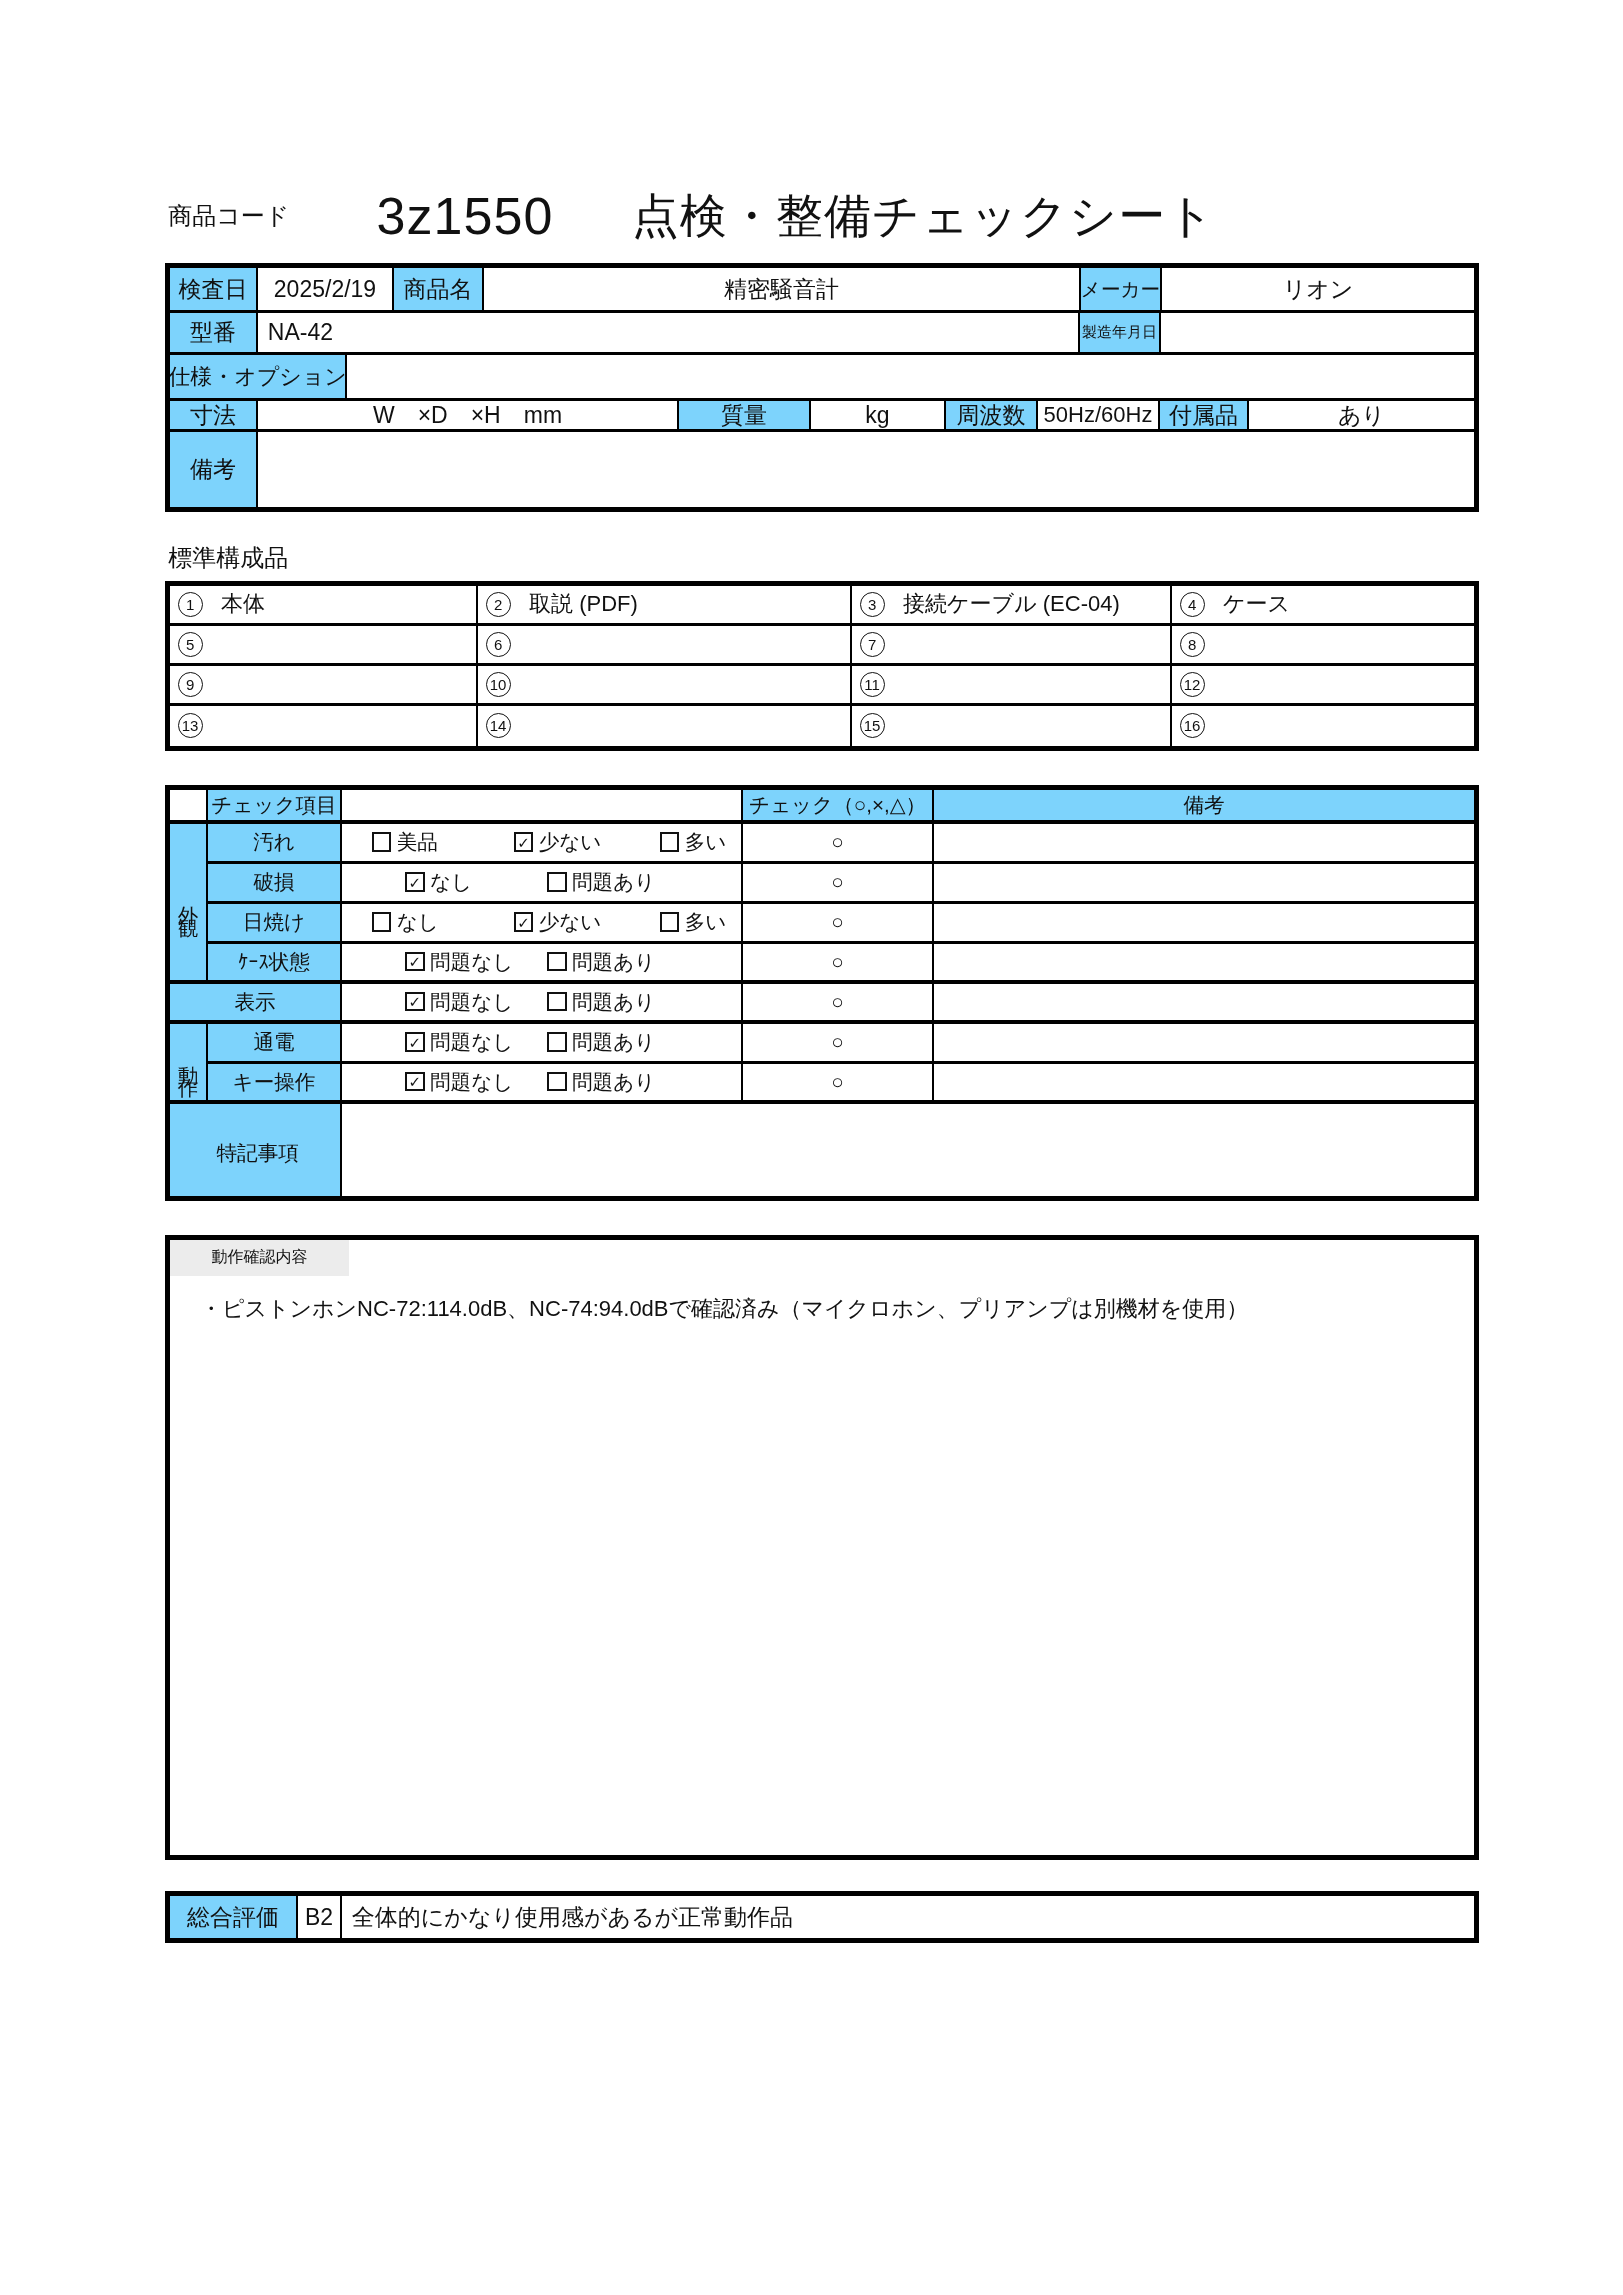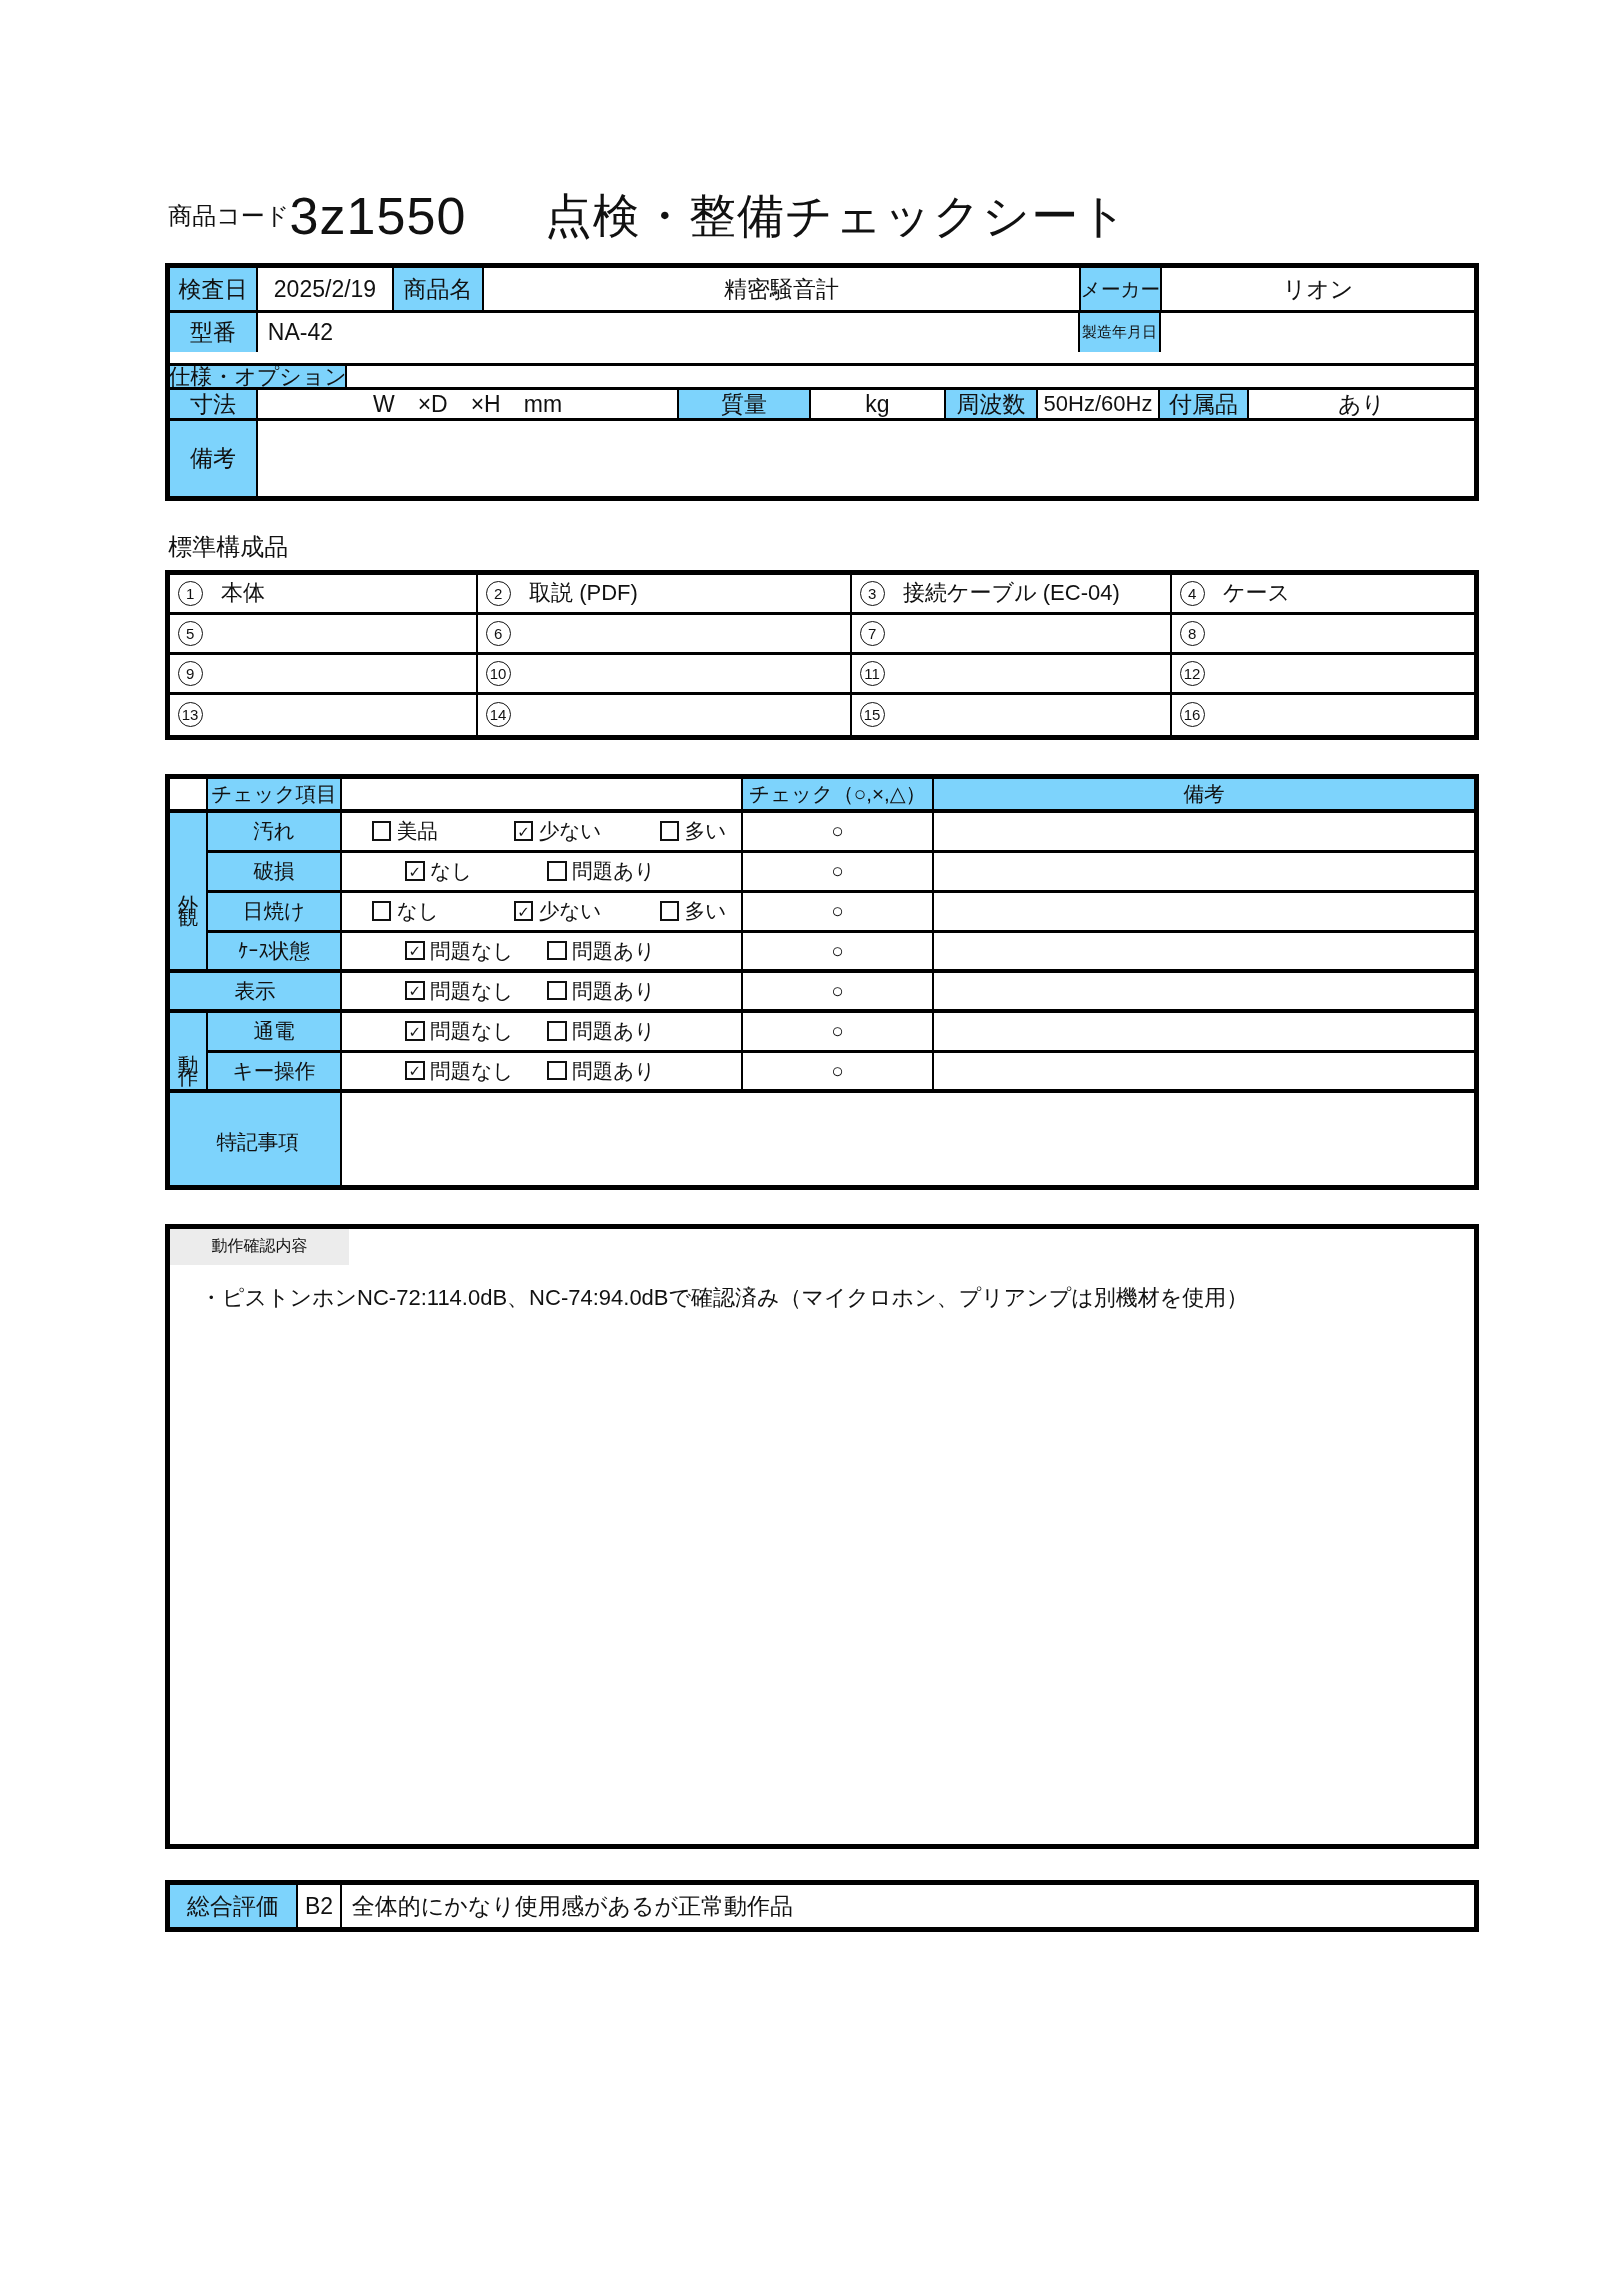--- a/index.html
+++ b/index.html
@@ -11,41 +11,41 @@
     color:#111;
     overflow:hidden;
     box-sizing:border-box;
     padding-left:165px;
   }
   .content { width:1314px; }
 
   
   .hdr { margin-top:184px; height:64px; display:flex; align-items:center; }
   .hdr .code-label { font-size:24px; margin-left:3.3px; }
-  .hdr .code-value { font-size:52px; letter-spacing:1.1px; }
+  .hdr .code-value { font-size:52px; margin-left:87px; letter-spacing:1.1px; }
   .hdr .sheet-title { font-size:47px; margin-left:78px; letter-spacing:1.1px; white-space:nowrap; }
 
   
   .btable { border:5.4px solid #000; box-sizing:border-box; background:#fff; }
   .brow { display:flex; box-sizing:border-box; }
   .brow + .brow { border-top:3.3px solid #000; }
   .bcell {
     box-sizing:border-box;
     border-right:2.7px solid #000;
     display:flex; align-items:center; justify-content:center;
     font-size:23px;
     overflow:hidden; white-space:nowrap;
   }
   .bcell:last-child { border-right:none; }
   .bcell.last { border-right:none; flex:1; }
   .gray { background:#7dd3fc; }
   .left { justify-content:flex-start; padding-left:9.8px; }
 
   .info { margin-top:15px; }
-  .r1 { height:42px; } .r2 { height:42px; } .r3 { height:24px;margin-top:11px; } .r4 { height:31px; } .r5 { height:78px; }
+  .r1 { height:42px; } .r2 { height:42px; } .r3 { height:46px; } .r4 { height:31px; } .r5 { height:78px; }
   .fs27 { font-size:15px; }
 
   
   .section-label { margin-top:30px; font-size:24px; margin-left:3.3px; }
   .comp { margin-top:6.5px; display:grid; grid-template-columns:308px 374px 320px 1fr;
           grid-template-rows:repeat(4,40px); border:5.4px solid #000; box-sizing:border-box; }
   .comp .ccell { box-sizing:border-box; border-right:2.7px solid #000; border-bottom:3.8px solid #000;
           display:flex; align-items:center; padding-left:7.6px; font-size:22px; white-space:nowrap; overflow:hidden; }
   .comp .ccell.c4 { border-right:none; }
   .comp .ccell.rlast { border-bottom:none; }

